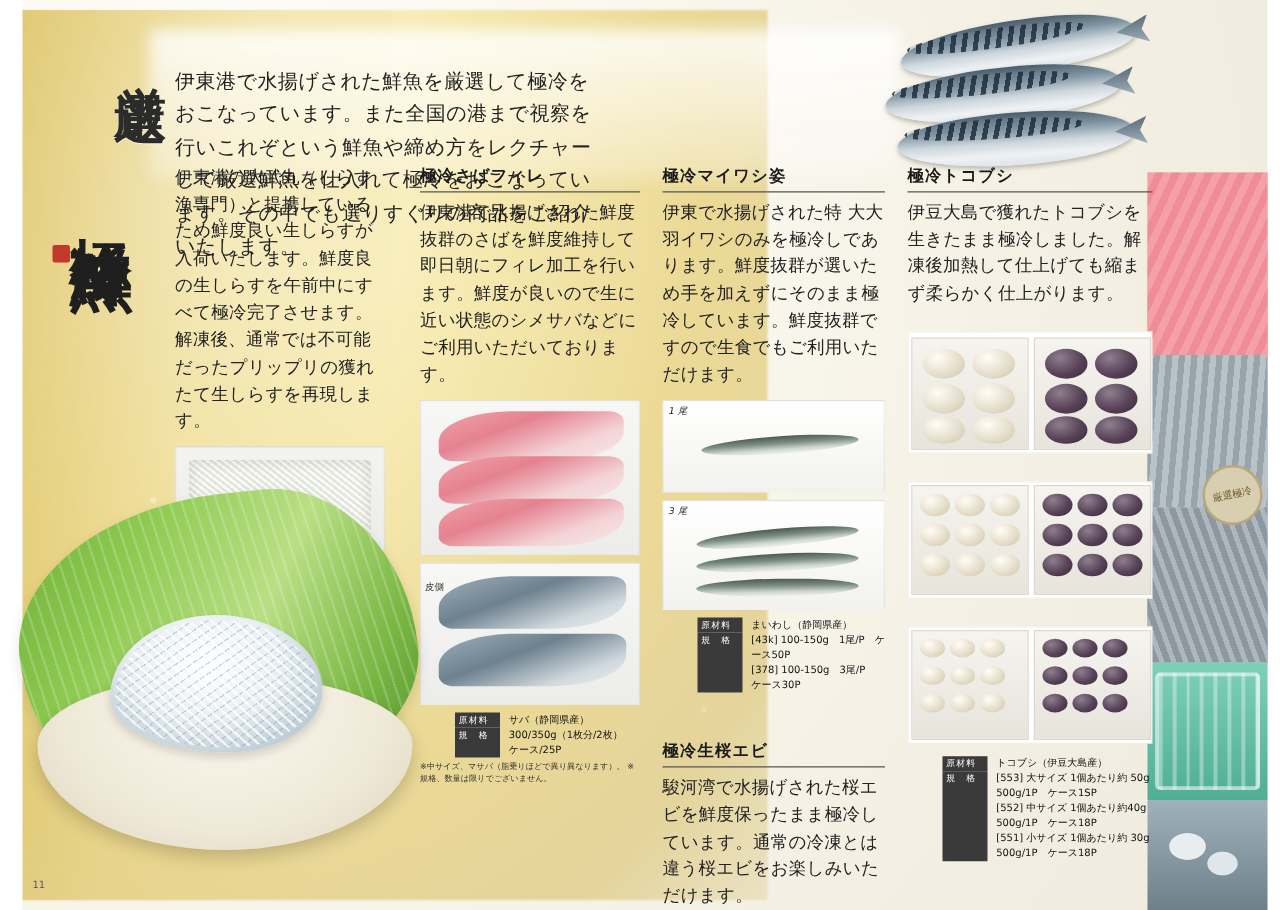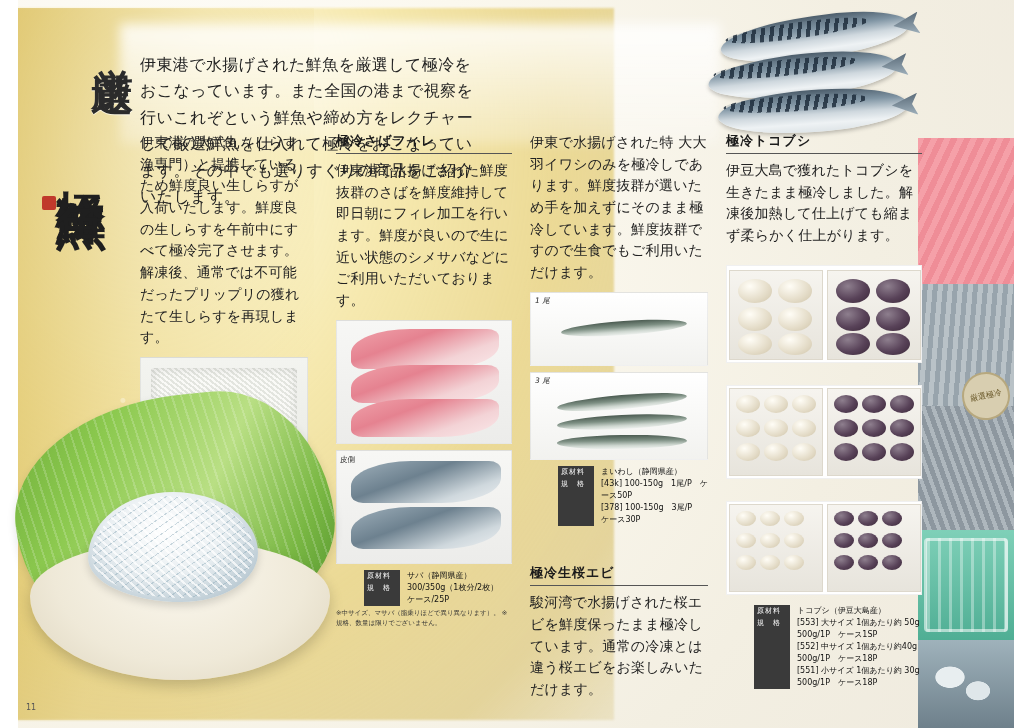--- a/index.html
+++ b/index.html
@@ -266,37 +266,38 @@
     <div class="col-head">極冷さばフィレ</div>
     <div class="col-body">伊東港で水揚げされた鮮度抜群のさばを鮮度維持して即日朝にフィレ加工を行います。鮮度が良いので生に近い状態のシメサバなどにご利用いただいております。</div>
     <div class="photo saba" style="height:122px;margin-top:8px;">
       <div class="fillet red" style="left:14px;top:8px;width:148px;height:40px;"></div>
       <div class="fillet red" style="left:14px;top:44px;width:148px;height:38px;"></div>
       <div class="fillet red" style="left:14px;top:78px;width:148px;height:38px;"></div>
     </div>
     <div class="photo saba" style="height:112px;margin-top:6px;">
       <div class="fillet skin" style="left:14px;top:10px;width:150px;height:42px;"></div>
       <div class="fillet skin" style="left:14px;top:56px;width:150px;height:42px;"></div>
-      <div style="position:absolute;left:3px;top:4px;font-size:7.5px;color:#222;">皮側</div>
+      <div style="position:absolute;left:3px;top:14px;font-size:7.5px;color:#222;">皮側</div>
     </div>
     <div class="spec">
       <div class="row">
         <span class="lbl">原材料</span>
         <span>サバ（静岡県産）</span>
       </div>
       <div class="row">
         <span class="lbl">規　格</span>
         <span>300/350g（1枚分/2枚）　ケース/25P</span>
       </div>
       <div class="note">※中サイズ、マサバ（脂乗りほどで異り異なります）。
 ※規格、数量は限りでございません。</div>
     </div>
   </div>
 
   <div class="col" style="left:530px;top:132px;width:178px;">
+    <div class="col-head">極冷マイワシ姿</div>
     <div class="col-body">伊東で水揚げされた特 大大羽イワシのみを極冷しであります。鮮度抜群が選いため手を加えずにそのまま極冷しています。鮮度抜群ですので生食でもご利用いただけます。</div>
     <div class="photo iwashi" style="height:72px;margin-top:8px;">
       <div style="position:absolute;left:4px;top:3px;font-size:7.5px;color:#222;">1 尾</div>
       <div class="iwa-fish" style="left:30px;top:28px;width:126px;transform:rotate(-4deg);"></div>
     </div>
     <div class="photo iwashi" style="height:86px;margin-top:6px;">
       <div style="position:absolute;left:4px;top:3px;font-size:7.5px;color:#222;">3 尾</div>
       <div class="iwa-fish" style="left:26px;top:22px;width:130px;transform:rotate(-5deg);"></div>
       <div class="iwa-fish" style="left:26px;top:42px;width:130px;transform:rotate(-3deg);"></div>
       <div class="iwa-fish" style="left:26px;top:62px;width:130px;transform:rotate(-1deg);"></div>

